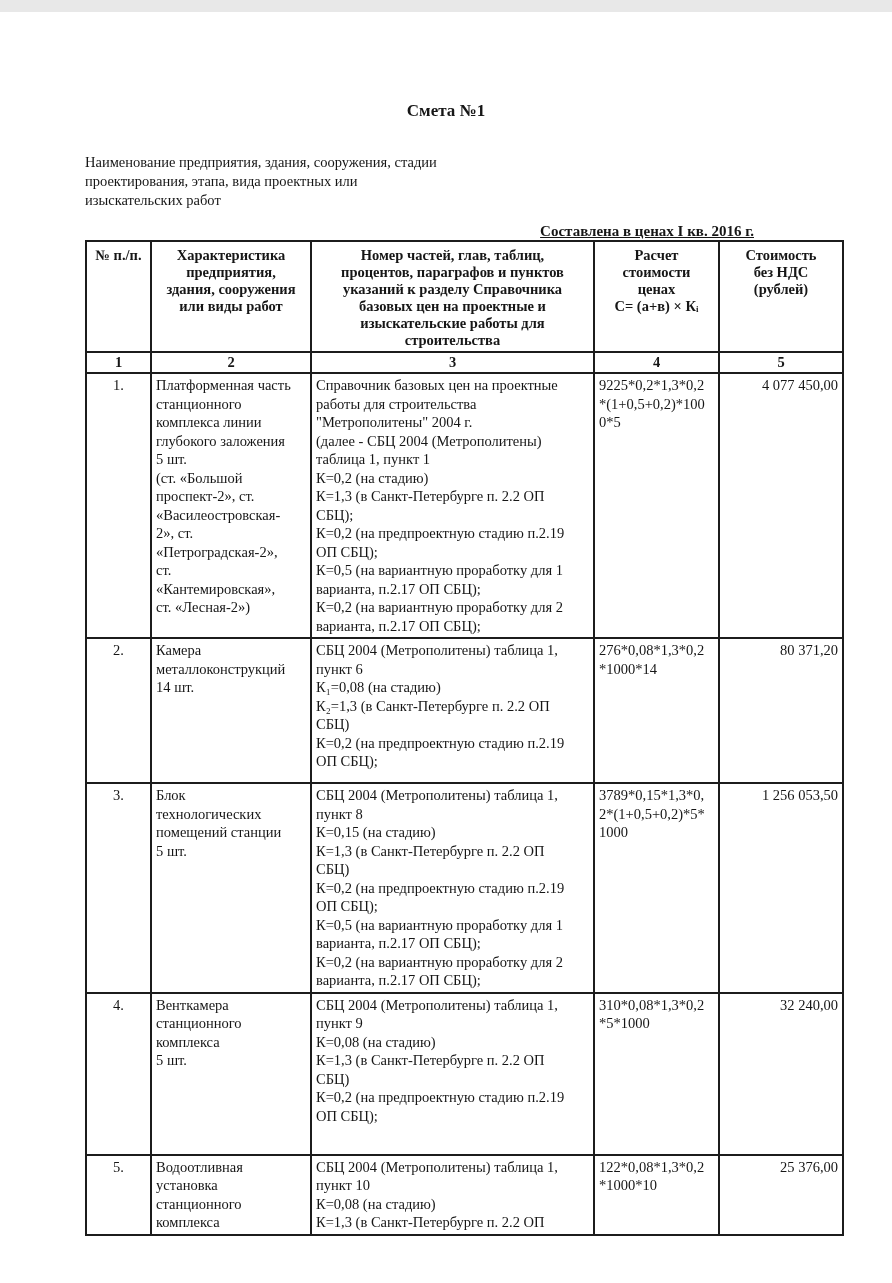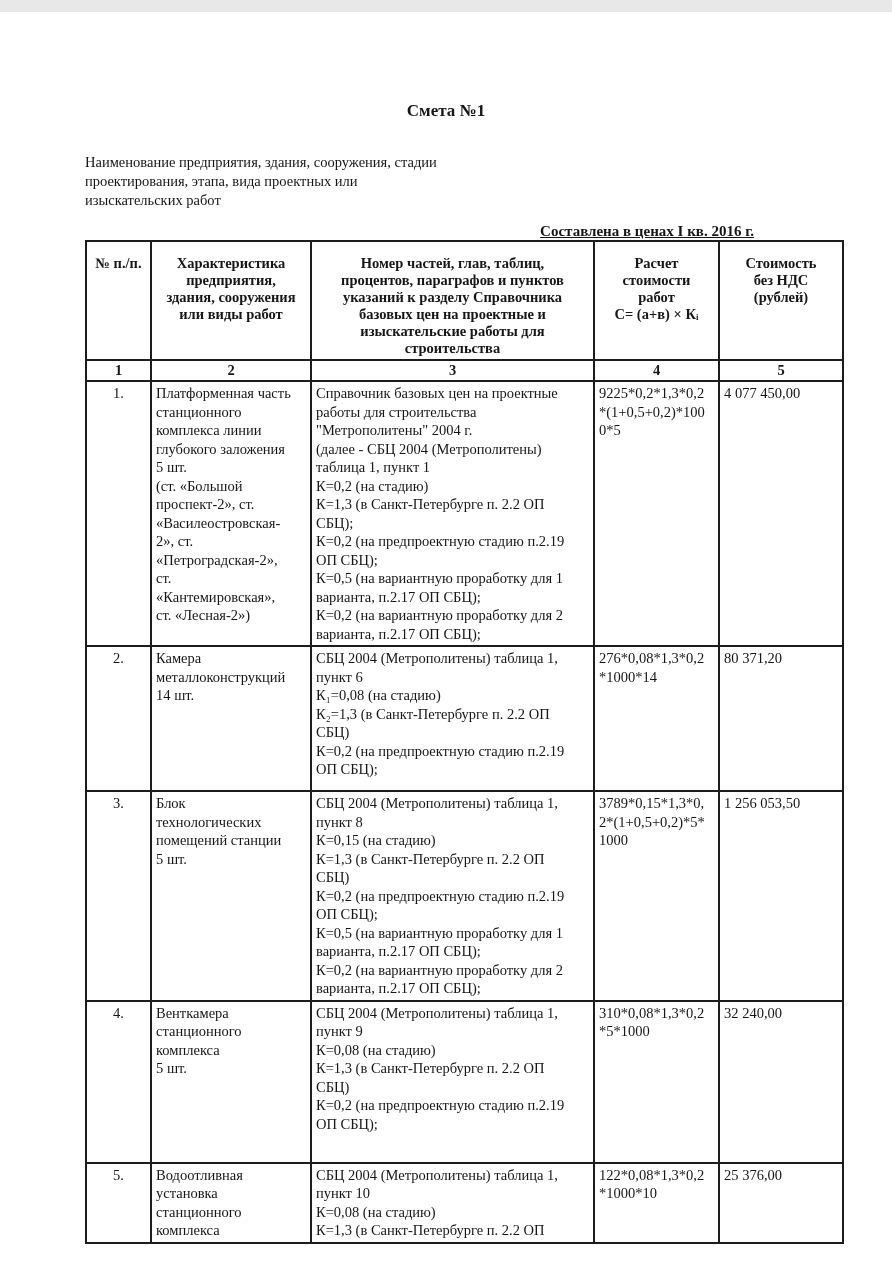--- a/index.html
+++ b/index.html
@@ -58,35 +58,35 @@
     vertical-align: top;
     font-size: 14.5px;
     padding: 2px 4px;
     overflow: hidden;
   }
   tr.head-row th {
     font-weight: bold;
     text-align: center;
     line-height: 17px;
     height: 99px;
-    padding-top: 13px;
+    padding-top: 5px;
   }
   tr.nums-row td {
     font-weight: bold;
     text-align: center;
     line-height: 18px;
     height: 19px;
     padding: 0;
   }
   tbody td { line-height: 18.5px; }
   td.cnum  { text-align: center; }
   td.cchar { padding-left: 7px;  }
   td.cref  { padding-left: 8px;  }
   td.ccalc { padding-left: 3px; padding-right: 1px; border-radius: 6px; }
-  td.ccost { text-align: left; }
+  td.ccost { text-align: right; }
   tr.r1 td { height: 258px; }
   tr.r2 td { height: 139px; }
   tr.r3 td { height: 203px; }
   tr.r4 td { height: 156px; }
   tr.r5 td { height: 74px;  }
 </style>
 </head>
 <body>
 
 <div class="page">
@@ -119,21 +119,21 @@
 здания, сооружения
 или виды работ</th>
           <th class="pre">Номер частей, глав, таблиц,
 процентов, параграфов и пунктов
 указаний к разделу Справочника
 базовых цен на проектные и
 изыскательские работы для
 строительства</th>
           <th class="pre">Расчет
 стоимости
-работ
+ценах
 С= (а+в) × Кᵢ</th>
           <th class="pre">Стоимость
 без НДС
 (рублей)</th>
         </tr>
         <tr class="nums-row">
           <td>1</td>
           <td>2</td>
           <td>3</td>
           <td>4</td>

